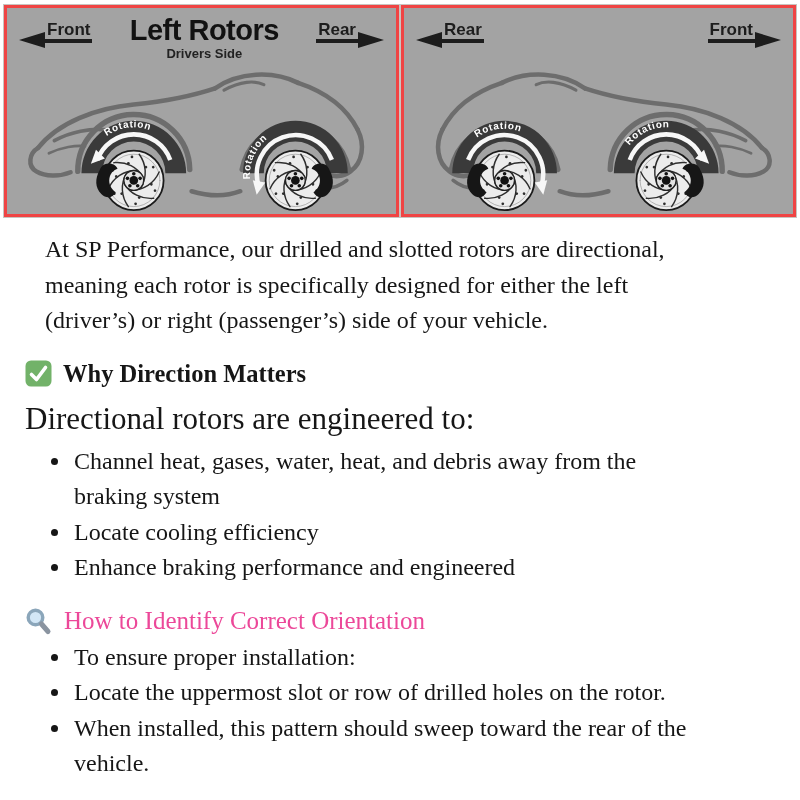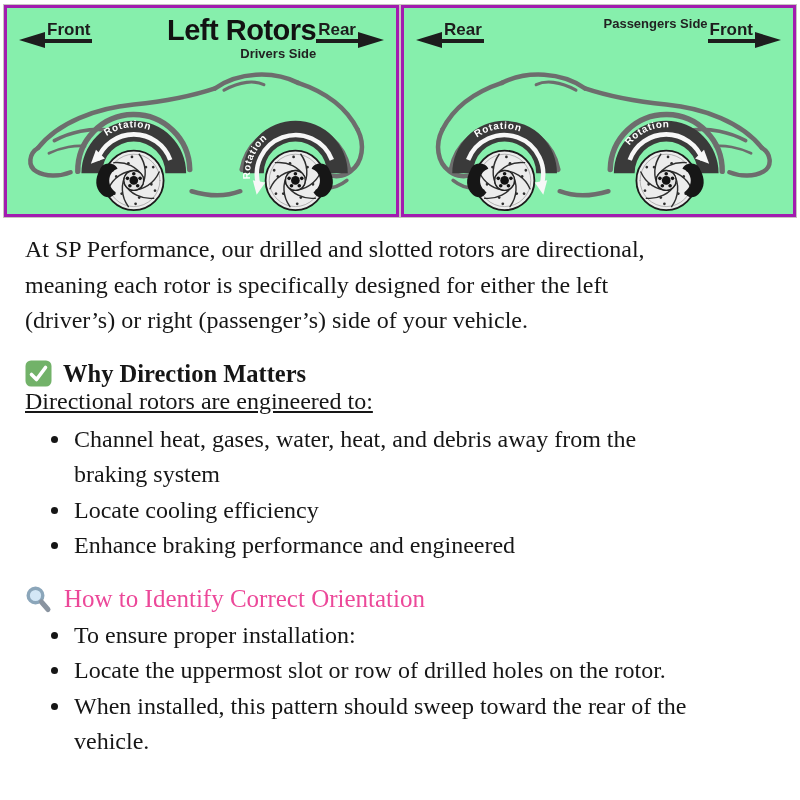--- a/index.html
+++ b/index.html
@@ -1,40 +1,40 @@
 <!DOCTYPE html>
 <html><head>
 <meta charset="utf-8">
 <style>
   * { margin:0; padding:0; box-sizing:border-box; }
   html,body { width:800px; height:800px; background:#ffffff; overflow:hidden;
               font-family:"Liberation Serif", serif; color:#161616; }
 
   
   .illustration { display:flex; padding:5px 4px 0 4px; gap:2px; }
-  .panel { flex:1; height:212px; border:3px solid #a21caf;
-           box-shadow:0 0 0 1px #c8c4c0; background:#86efac; position:relative; }
+  .panel { flex:1; height:212px; border:3px solid #ef4444;
+           box-shadow:0 0 0 1px #c8c4c0; background:#a3a3a3; position:relative; }
   .panel-header { display:flex; justify-content:space-between; align-items:flex-start;
                   padding:7px 12px 0 12px; font-family:"Liberation Sans", sans-serif; }
   .dir-label { display:flex; align-items:flex-end; margin-top:5px; }
   .dir-label .txt { font-weight:bold; font-size:17px; color:#1d1d1d;
                     border-bottom:4px solid #1d1d1d; padding:0 2px 0px 2px; line-height:19px; }
   .dir-arrow { margin-bottom:-6px; }
-  .title-block { text-align:right; flex:1; }
+  .title-block { text-align:center; flex:1; }
   .panel-title { font-size:29px; font-weight:bold; color:#121212; line-height:30px; letter-spacing:-0.5px; }
   .panel-subtitle { font-size:13px; font-weight:bold; color:#222; line-height:18px; }
   .car-svg { position:absolute; left:0; bottom:2px; width:100%; height:158px; }
 
   
   .article { padding:15px 28px 0 25px; }
-  .intro { font-size:24px; line-height:35.5px; white-space:pre-line; }
+  .intro { font-size:24px; line-height:35.5px; white-space:pre-line;margin-left:20px; }
   .sec-heading { display:flex; align-items:center; gap:11px; margin-top:21px; }
   .sec-heading .h-txt { font-size:24.5px; font-weight:bold; }
   .sec-heading.light .h-txt { font-weight:normal; font-size:25px; color:#ec4899; }
-  .lead { font-size:24px; margin-top:0;text-decoration:underline; }
+  .lead { font-size:31px; margin-top:13px; }
   ul { margin-top:7px; padding-left:47px; }
   li { font-size:24px; line-height:35.5px; padding-left:2px; white-space:pre-line; }
   .emoji { flex:0 0 auto; display:inline-flex; }
 </style>
 </head>
 <body>
 
 <svg width="0" height="0" style="position:absolute" aria-hidden="true">
   <defs>
     <g id="sector">
@@ -136,21 +136,20 @@
 
   <div class="panel">
     <div class="panel-header">
       <div class="dir-label">
         <svg class="dir-arrow" width="26" height="18" viewBox="0 0 26 18">
             <polygon points="26,1 0,9 26,17" fill="#1d1d1d"></polygon>
           </svg>
         <span class="txt">Rear</span>
       </div>
       <div class="title-block">
-        <div class="panel-subtitle">Passengers Side</div>
       </div>
       <div class="dir-label">
         <span class="txt">Front</span>
         <svg class="dir-arrow" width="26" height="18" viewBox="0 0 26 18">
             <polygon points="0,1 26,9 0,17" fill="#1d1d1d"></polygon>
           </svg>
       </div>
     </div>
     <svg class="car-svg" viewBox="0 0 390 175">
       <use href="#car-art" transform="translate(390,0) scale(-1,1)"></use>

